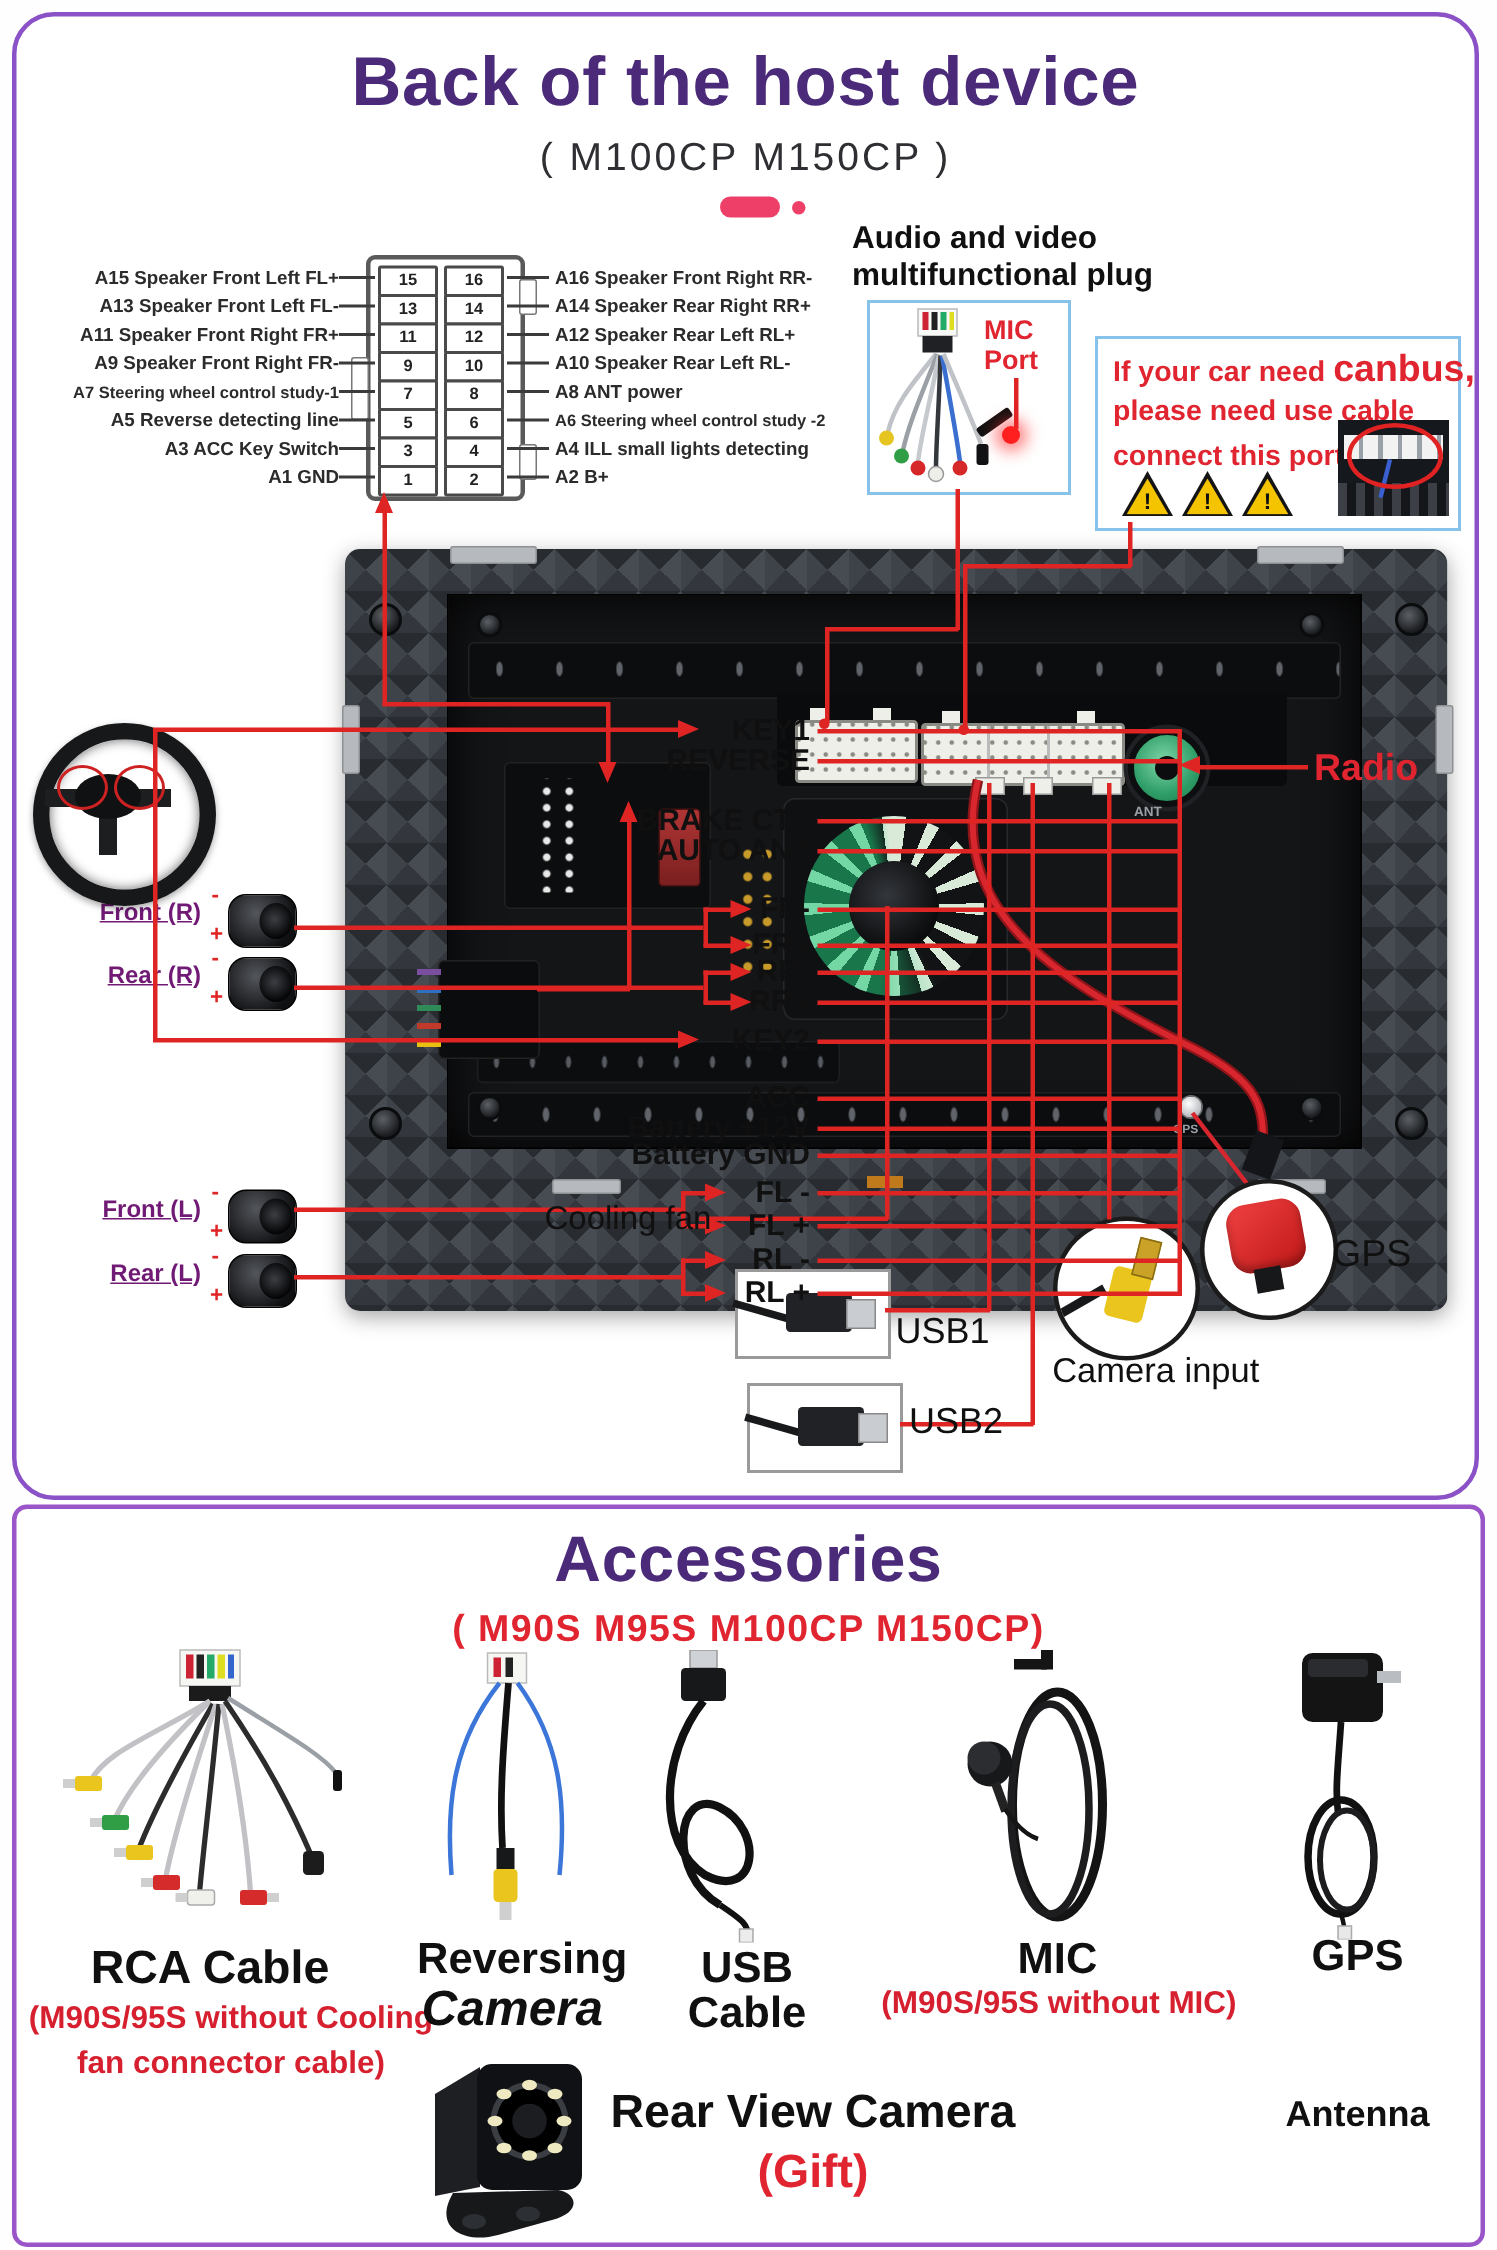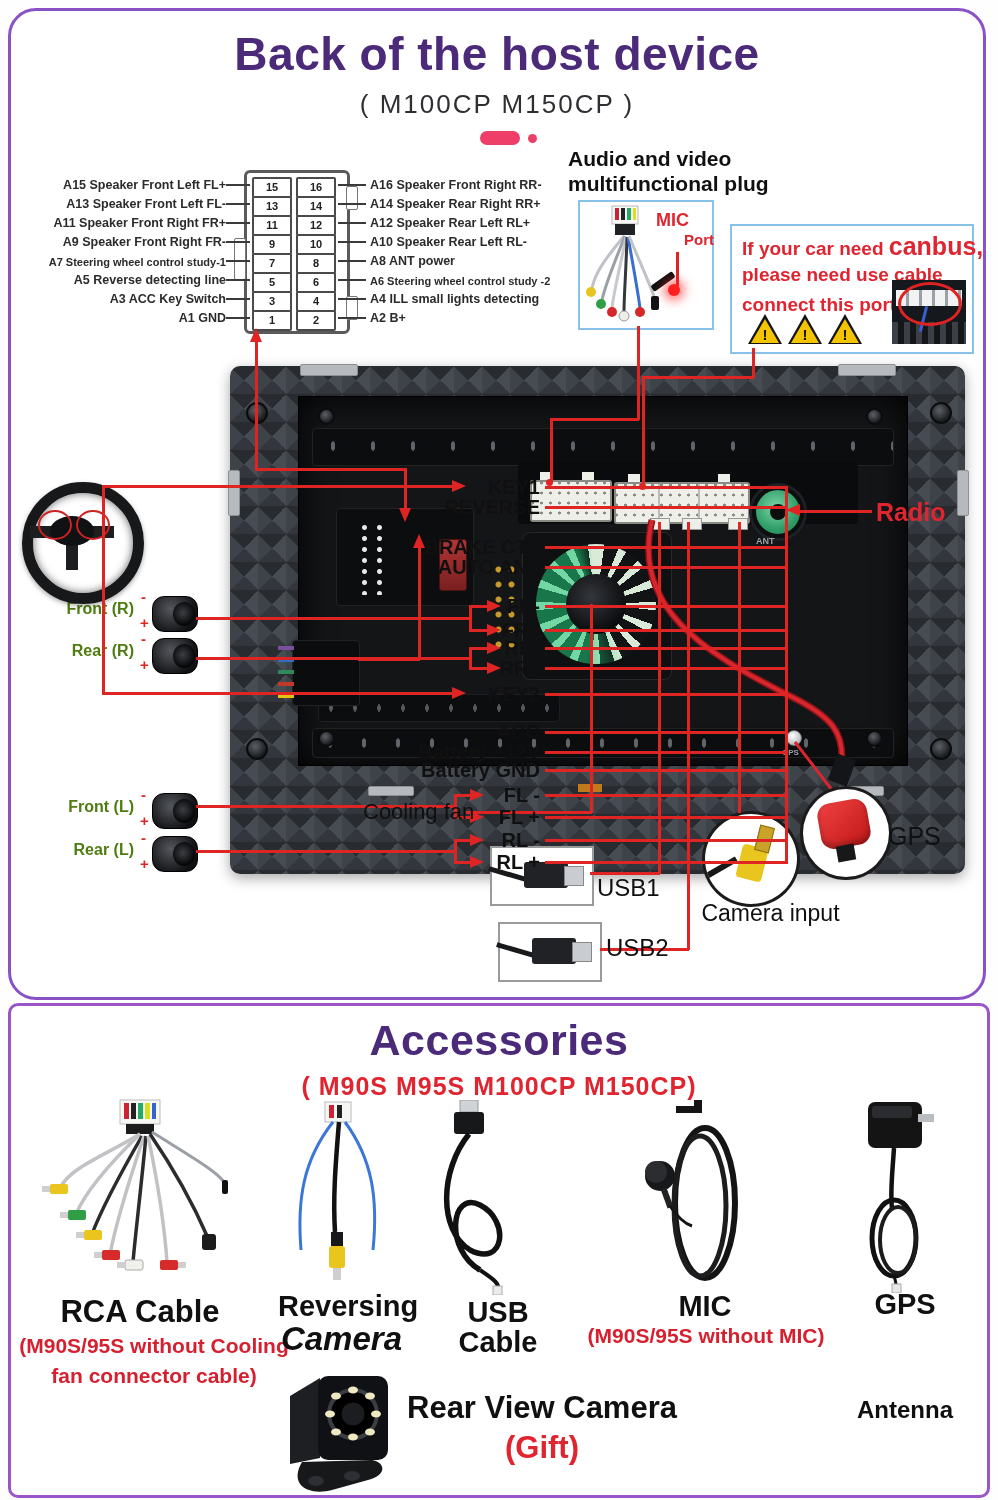--- a/index.html
+++ b/index.html
@@ -16,21 +16,21 @@
   .pbox{position:absolute;width:36px;height:17px;border:2px solid #4a4a4a;background:#fff;font-size:11px;line-height:17px;font-weight:700;text-align:center;color:#222;border-radius:2px;}
   .bl{position:absolute;height:2px;background:#3b3b3b;}
   .hl{position:absolute;height:2.5px;background:#df2424;}
   .vl{position:absolute;width:2.5px;background:#df2424;}
   .dot{position:absolute;width:7px;height:7px;background:#df2424;border-radius:50%;}
   .arr-r{position:absolute;width:0;height:0;border-top:6px solid transparent;border-bottom:6px solid transparent;border-left:14px solid #df2424;}
   .arr-l{position:absolute;width:0;height:0;border-top:6px solid transparent;border-bottom:6px solid transparent;border-right:14px solid #df2424;}
   .arr-u{position:absolute;width:0;height:0;border-left:6px solid transparent;border-right:6px solid transparent;border-bottom:14px solid #df2424;}
   .arr-d{position:absolute;width:0;height:0;border-left:6px solid transparent;border-right:6px solid transparent;border-top:14px solid #df2424;}
   .rlab{position:absolute;left:310px;width:230px;text-align:right;font-size:20px;line-height:24px;font-weight:600;color:#101010;white-space:nowrap;}
-  .sred{position:absolute;color:#4d7c0f;font-weight:700;font-size:16px;white-space:nowrap;}
+  .sred{position:absolute;color:#701a75;font-weight:700;font-size:16px;white-space:nowrap;text-decoration:underline;}
   .sign{position:absolute;color:#e02424;font-weight:700;font-size:15px;}
   .bluebox{position:absolute;border:2px solid #86c2ea;background:#fff;}
   .carbon{background:repeating-conic-gradient(from 45deg,#474b52 0% 25%,#33373d 25% 50%,#3e4249 50% 75%,#282b30 75% 100%);background-size:28px 28px;border-radius:10px;box-shadow:0 4px 14px rgba(0,0,0,.35);}
   .innerp{position:absolute;background:#141517;border:1px solid #000;box-shadow:inset 0 0 34px #000;}
   .vents{position:absolute;background-color:#0c0d0f;background-image:radial-gradient(ellipse 5px 11px at 50% 50%,#60646a 0 38%,#0c0d0f 48%);background-size:40px 34px;border:1px solid #222;border-radius:4px;}
   .vents2{position:absolute;background-color:#0c0d0f;background-image:radial-gradient(ellipse 4px 9px at 50% 50%,#565a60 0 38%,#0c0d0f 48%);background-size:24px 26px;border:1px solid #1d1f22;border-radius:4px;}
   .wconn{position:absolute;background:#efefe9;border:2px solid #8a8a85;border-radius:3px;background-image:radial-gradient(circle,#8b8b84 0 1.2px,transparent 1.8px);background-size:9px 10px;background-position:5px 6px;}
   .gport{position:absolute;border-radius:50%;background:radial-gradient(circle at 45% 40%,#7fd6a8,#2f9e68 60%,#1c7a4c);border:4px solid #0d0e0f;box-shadow:0 0 0 3px #1f2125;}
   .screw{position:absolute;border-radius:50%;background:radial-gradient(circle at 40% 35%,#5c6066,#1a1c1f 70%);border:2px solid #0b0c0d;}
   .tab{position:absolute;background:#b6b9bd;border-radius:2px;border:1px solid #8e9194;}
@@ -134,21 +134,21 @@
       <path d="M46 33 C 52 66 56 88 58 104" stroke="#3a6fd0" stroke-width="3" fill="none"></path>
       <path d="M47 32 C 58 58 66 76 72 92" stroke="#bfc2c6" stroke-width="3" fill="none"></path>
       <circle cx="9" cy="88" r="5" fill="#e6c520"></circle>
         <circle cx="19" cy="100" r="5" fill="#2f9e44"></circle>
       <circle cx="30" cy="108" r="5" fill="#d62828"></circle>
         <circle cx="42" cy="112" r="5" fill="#efefea" stroke="#999"></circle>
       <circle cx="58" cy="108" r="5" fill="#d62828"></circle>
         <rect x="69" y="92" width="8" height="14" fill="#121214" rx="2"></rect>
     </svg>
     <div class="red" style="left:76px;top:8px;font-size:18px;line-height:20px;">MIC</div>
-    <div class="red" style="left:76px;top:28px;font-size:15px;line-height:20px;margin-left:28px;">Port</div>
+    <div class="red" style="left:76px;top:28px;font-size:18px;line-height:20px;">Port</div>
     <i class="vl" style="left:96px;top:50px;height:34px;"></i>
     <div class="abs" style="left:70px;top:76px;width:26px;height:7px;background:#111;transform:rotate(-35deg);border-radius:2px;"></div>
     <div class="abs" style="left:88px;top:82px;width:12px;height:12px;background:#ff1f1f;border-radius:50%;box-shadow:0 0 10px 5px rgba(255,40,40,.55);"></div>
   </div>
 
   <div class="bluebox" style="left:730px;top:224px;width:240px;height:126px;z-index:4;">
     <div style="position:absolute;left:10px;top:6px;white-space:nowrap;">
       <span class="red" style="position:static;font-size:19px;font-weight:600;text-align:center;">If your car need </span><span class="red" style="position:static;font-size:25px;font-weight:700;">canbus,</span>
     </div>
     <div class="red" style="left:10px;top:38px;font-size:19px;font-weight:600;">please need use cable</div>

